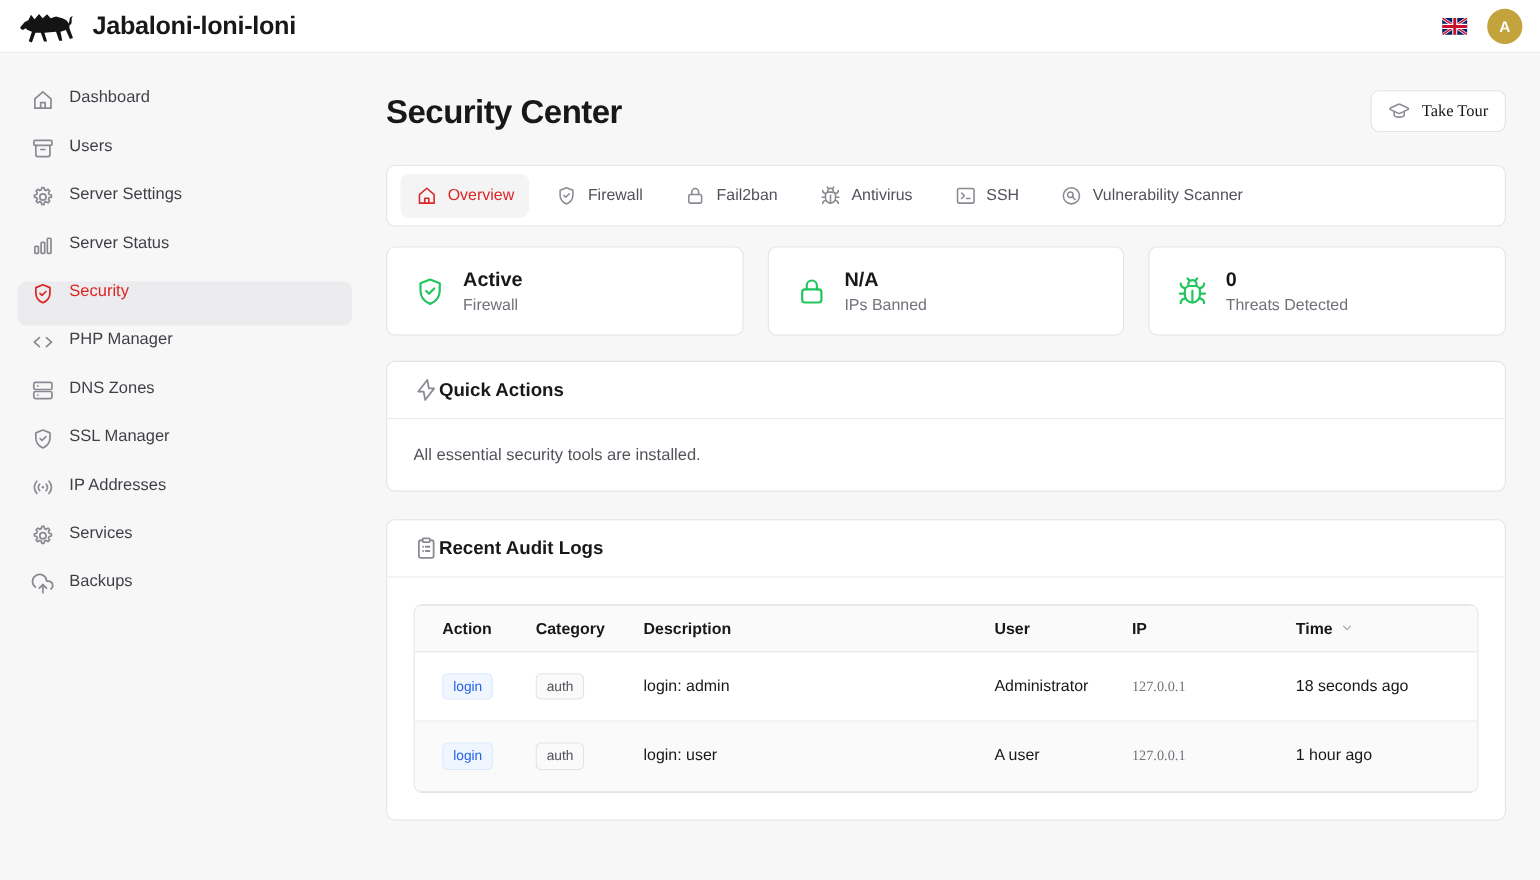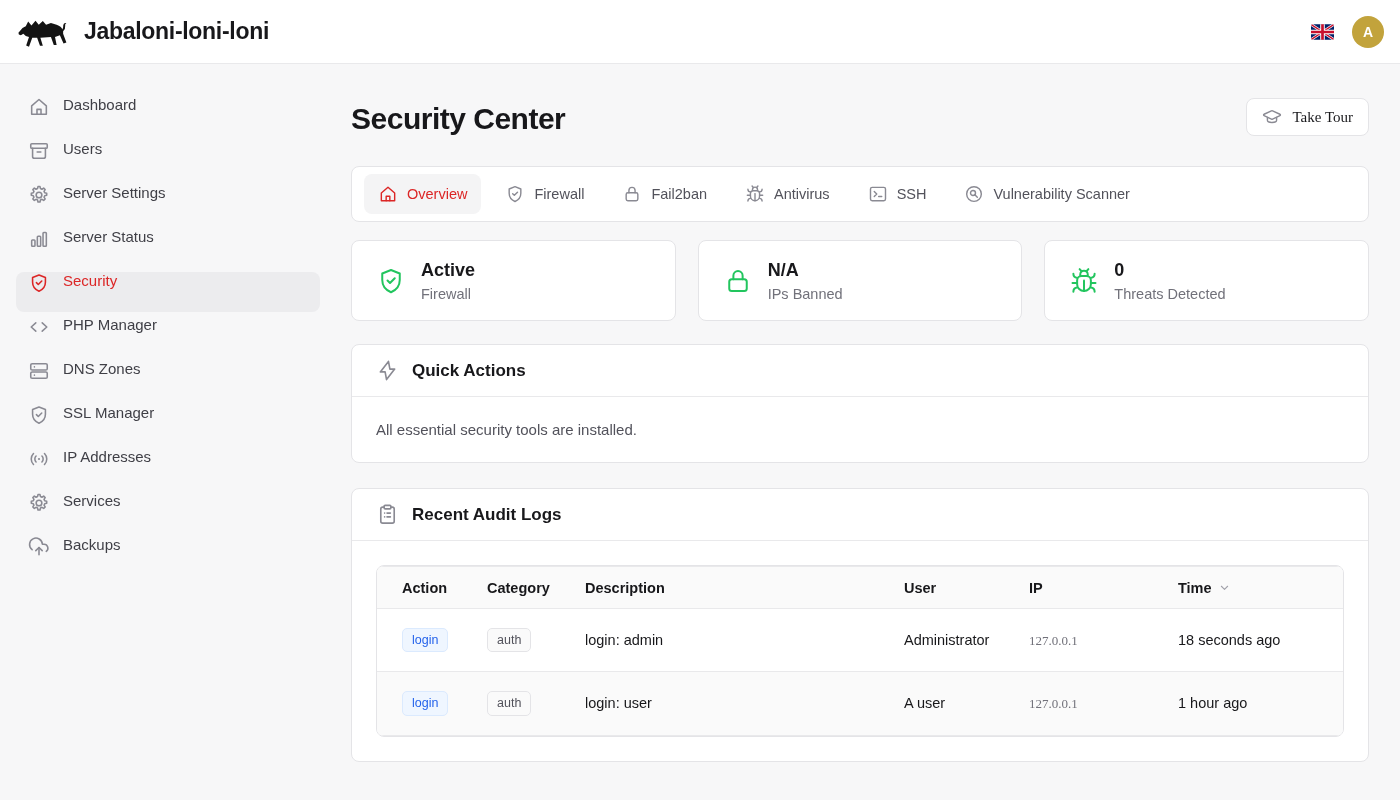--- a/index.html
+++ b/index.html
@@ -7,21 +7,21 @@
     --badge-blue-text:#2563eb; --badge-blue-bg:#eff6ff; --badge-blue-border:#dbeafe;
     --page-bg:#f7f7f8; --border:#e4e4e7; --border-soft:#e9e9eb;
     --text:#18181b; --text-2:#3f3f46; --text-3:#52525b; --muted:#71717a; --icon:#8a8a93;
   }
   *{box-sizing:border-box;margin:0;padding:0}
   html,body{width:1400px;height:800px;overflow:hidden}
   body{font-family:"Liberation Sans","DejaVu Sans",sans-serif;background:var(--page-bg);color:var(--text)}
   .icon{stroke:currentColor;fill:none;stroke-width:1.7;stroke-linecap:round;stroke-linejoin:round;flex:none}
 
   
-  .topbar{height:64px;background:#fff;border-bottom:1px solid var(--border-soft);display:flex;align-items:center;padding:0 16px}
+  .topbar{height:48px;background:#fff;border-bottom:1px solid var(--border-soft);display:flex;align-items:center;padding:0 16px}
   .brand{display:flex;align-items:center;gap:16px}
   .logo{width:52px;height:40px;fill:#141414;stroke:none}
   .brand-title{font-size:23px;font-weight:700;letter-spacing:-0.3px}
   .topbar-right{margin-left:auto;display:flex;align-items:center;gap:18px}
   .flag-btn{background:none;border:none;cursor:pointer;display:flex;align-items:center}
   .flag-btn svg{width:23px;height:16px;border-radius:2px}
   .avatar{width:32px;height:32px;border-radius:50%;border:none;background:var(--avatar-gold);color:#fff;font-weight:700;font-size:14px;display:flex;align-items:center;justify-content:center;cursor:pointer;font-family:inherit}
 
   
   .layout{display:flex;height:736px}
@@ -46,21 +46,21 @@
 
   
   .stat-cards{margin-top:18px;display:grid;grid-template-columns:1fr 1fr 1fr;gap:22px}
   .stat-card{background:#fff;border:1px solid var(--border);border-radius:8px;height:81px;padding:0 24px;display:flex;align-items:center;gap:15px}
   .stat-card .icon{width:30px;height:30px;color:var(--success-green);stroke-width:1.6}
   .stat-value{font-size:18px;font-weight:700}
   .stat-label{font-size:14.5px;color:var(--muted);margin-top:5px}
 
   
   .card{margin-top:23px;background:#fff;border:1px solid var(--border);border-radius:8px;overflow:hidden}
-  .card-head{display:flex;align-items:center;gap:13px;padding:14px 24px;border-bottom:1px solid var(--border-soft)}
+  .card-head{display:flex;align-items:center;padding:14px 24px;border-bottom:1px solid var(--border-soft)}
   .card-head .icon{width:23px;height:23px;color:var(--icon)}
   .card-title{font-size:17px;font-weight:700}
   .card-body{padding:24px}
   .plain-text{font-size:15px;color:var(--text-3)}
   .card.audit{margin-top:25px}
 
   
   .table-wrap{border:1px solid var(--border);border-radius:8px;overflow:hidden}
   .table-toolbar{display:flex;justify-content:flex-end;padding:14px 16px}
   .search-box{position:relative;width:262px}

